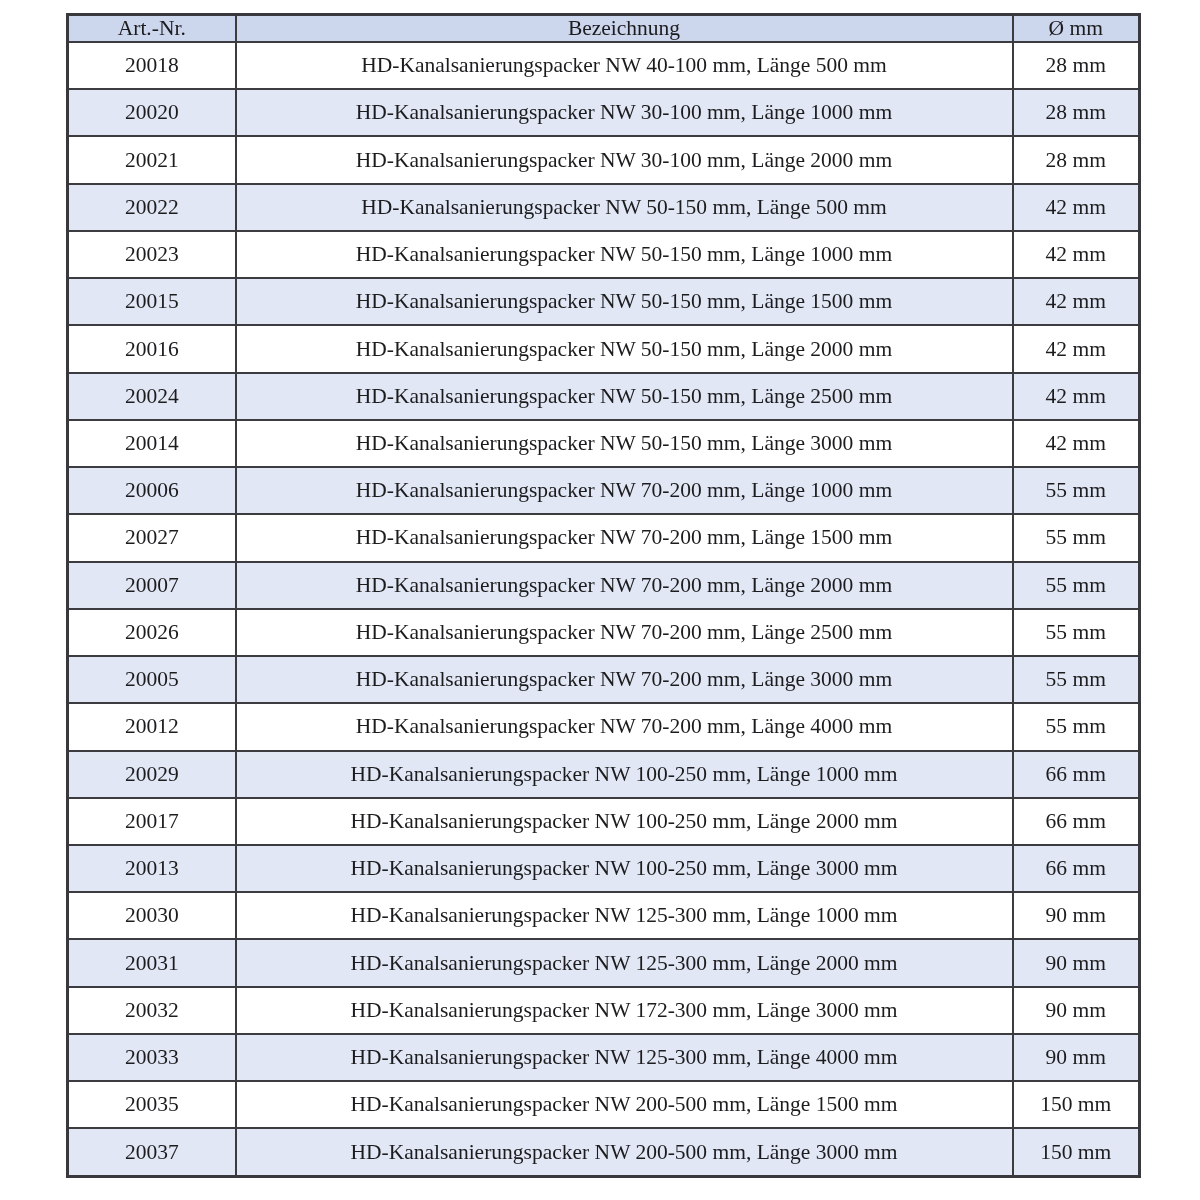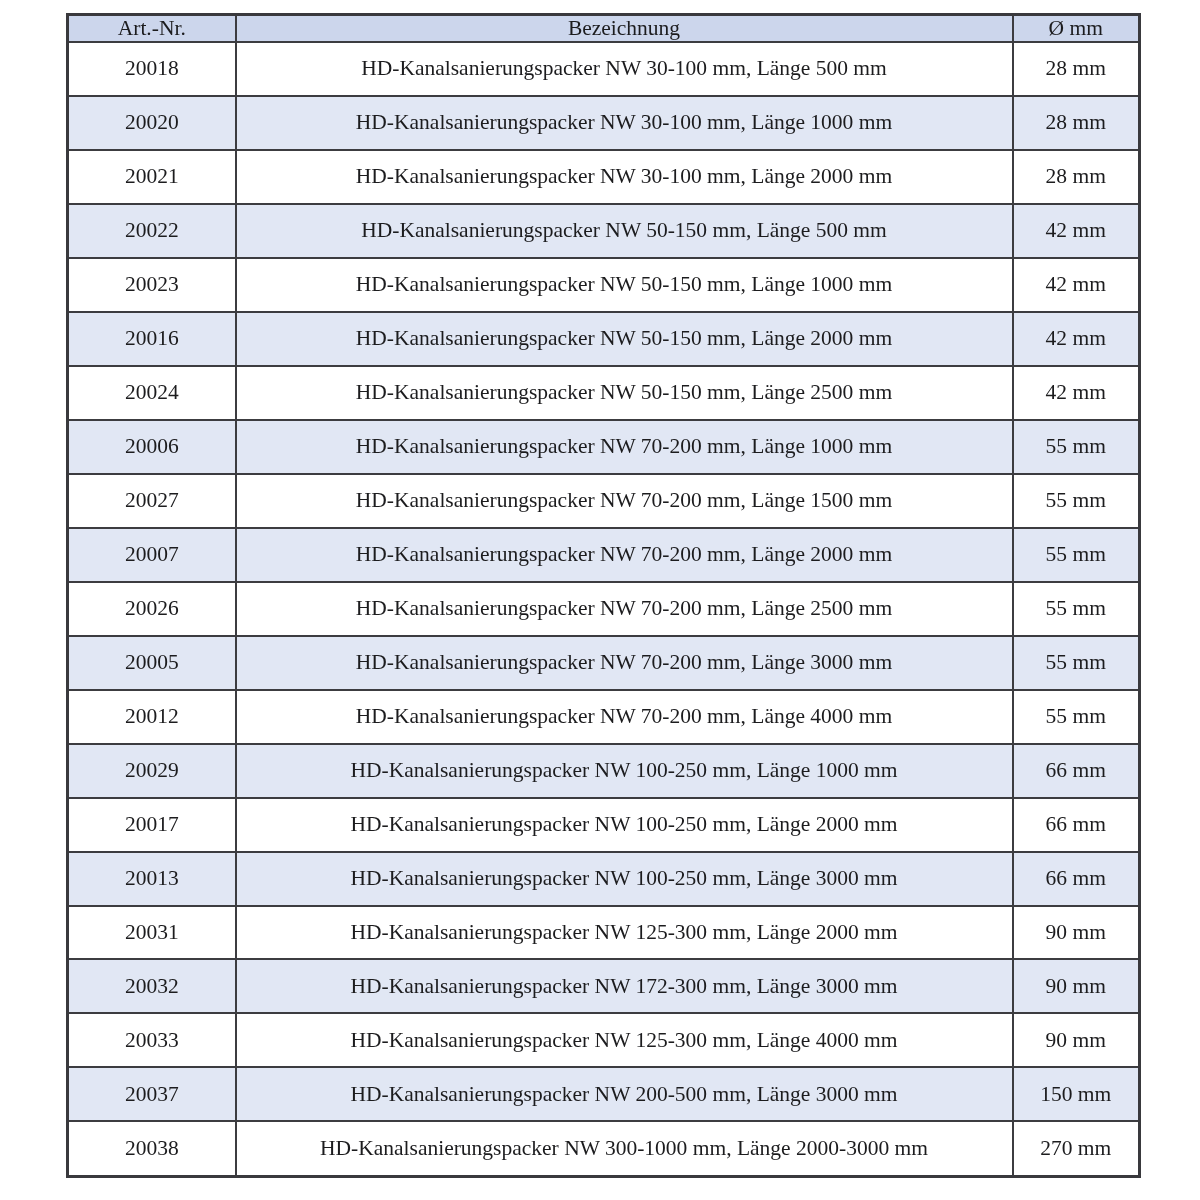--- a/index.html
+++ b/index.html
@@ -70,21 +70,21 @@
       <thead>
         <tr>
           <th>Art.-Nr.</th>
           <th>Bezeichnung</th>
           <th>Ø mm</th>
         </tr>
       </thead>
       <tbody id="table-body">
   <tr>
     <td>20018</td>
-    <td>HD-Kanalsanierungspacker NW 30-100 mm, Länge 500 mm</td>
+    <td>HD-Kanalsanierungspacker NW 40-100 mm, Länge 500 mm</td>
     <td>28 mm</td>
   </tr>
 
 
   <tr>
     <td>20020</td>
     <td>HD-Kanalsanierungspacker NW 30-100 mm, Länge 1000 mm</td>
     <td>28 mm</td>
   </tr>
 
@@ -99,33 +99,43 @@
     <td>HD-Kanalsanierungspacker NW 50-150 mm, Länge 500 mm</td>
     <td>42 mm</td>
   </tr>
 
   <tr>
     <td>20023</td>
     <td>HD-Kanalsanierungspacker NW 50-150 mm, Länge 1000 mm</td>
     <td>42 mm</td>
   </tr>
 
+  <tr>
+    <td>20015</td>
+    <td>HD-Kanalsanierungspacker NW 50-150 mm, Länge 1500 mm</td>
+    <td>42 mm</td>
+  </tr>
 
   <tr>
     <td>20016</td>
     <td>HD-Kanalsanierungspacker NW 50-150 mm, Länge 2000 mm</td>
     <td>42 mm</td>
   </tr>
 
   <tr>
     <td>20024</td>
     <td>HD-Kanalsanierungspacker NW 50-150 mm, Länge 2500 mm</td>
     <td>42 mm</td>
   </tr>
 
+  <tr>
+    <td>20014</td>
+    <td>HD-Kanalsanierungspacker NW 50-150 mm, Länge 3000 mm</td>
+    <td>42 mm</td>
+  </tr>
 
   <tr>
     <td>20006</td>
     <td>HD-Kanalsanierungspacker NW 70-200 mm, Länge 1000 mm</td>
     <td>55 mm</td>
   </tr>
 
   <tr>
     <td>20027</td>
     <td>HD-Kanalsanierungspacker NW 70-200 mm, Länge 1500 mm</td>
@@ -167,48 +177,53 @@
     <td>HD-Kanalsanierungspacker NW 100-250 mm, Länge 2000 mm</td>
     <td>66 mm</td>
   </tr>
 
   <tr>
     <td>20013</td>
     <td>HD-Kanalsanierungspacker NW 100-250 mm, Länge 3000 mm</td>
     <td>66 mm</td>
   </tr>
 
+  <tr>
+    <td>20030</td>
+    <td>HD-Kanalsanierungspacker NW 125-300 mm, Länge 1000 mm</td>
+    <td>90 mm</td>
+  </tr>
 
   <tr>
     <td>20031</td>
     <td>HD-Kanalsanierungspacker NW 125-300 mm, Länge 2000 mm</td>
     <td>90 mm</td>
   </tr>
 
   <tr>
     <td>20032</td>
     <td>HD-Kanalsanierungspacker NW 172-300 mm, Länge 3000 mm</td>
     <td>90 mm</td>
   </tr>
 
   <tr>
     <td>20033</td>
     <td>HD-Kanalsanierungspacker NW 125-300 mm, Länge 4000 mm</td>
     <td>90 mm</td>
   </tr>
 
+  <tr>
+    <td>20035</td>
+    <td>HD-Kanalsanierungspacker NW 200-500 mm, Länge 1500 mm</td>
+    <td>150 mm</td>
+  </tr>
 
 
   <tr>
     <td>20037</td>
     <td>HD-Kanalsanierungspacker NW 200-500 mm, Länge 3000 mm</td>
     <td>150 mm</td>
   </tr>
 
-  <tr>
-    <td>20038</td>
-    <td>HD-Kanalsanierungspacker NW 300-1000 mm, Länge 2000-3000 mm</td>
-    <td>270 mm</td>
-  </tr>
 </tbody>
     </table>
   </div>
 </div>
 
 </body></html>

